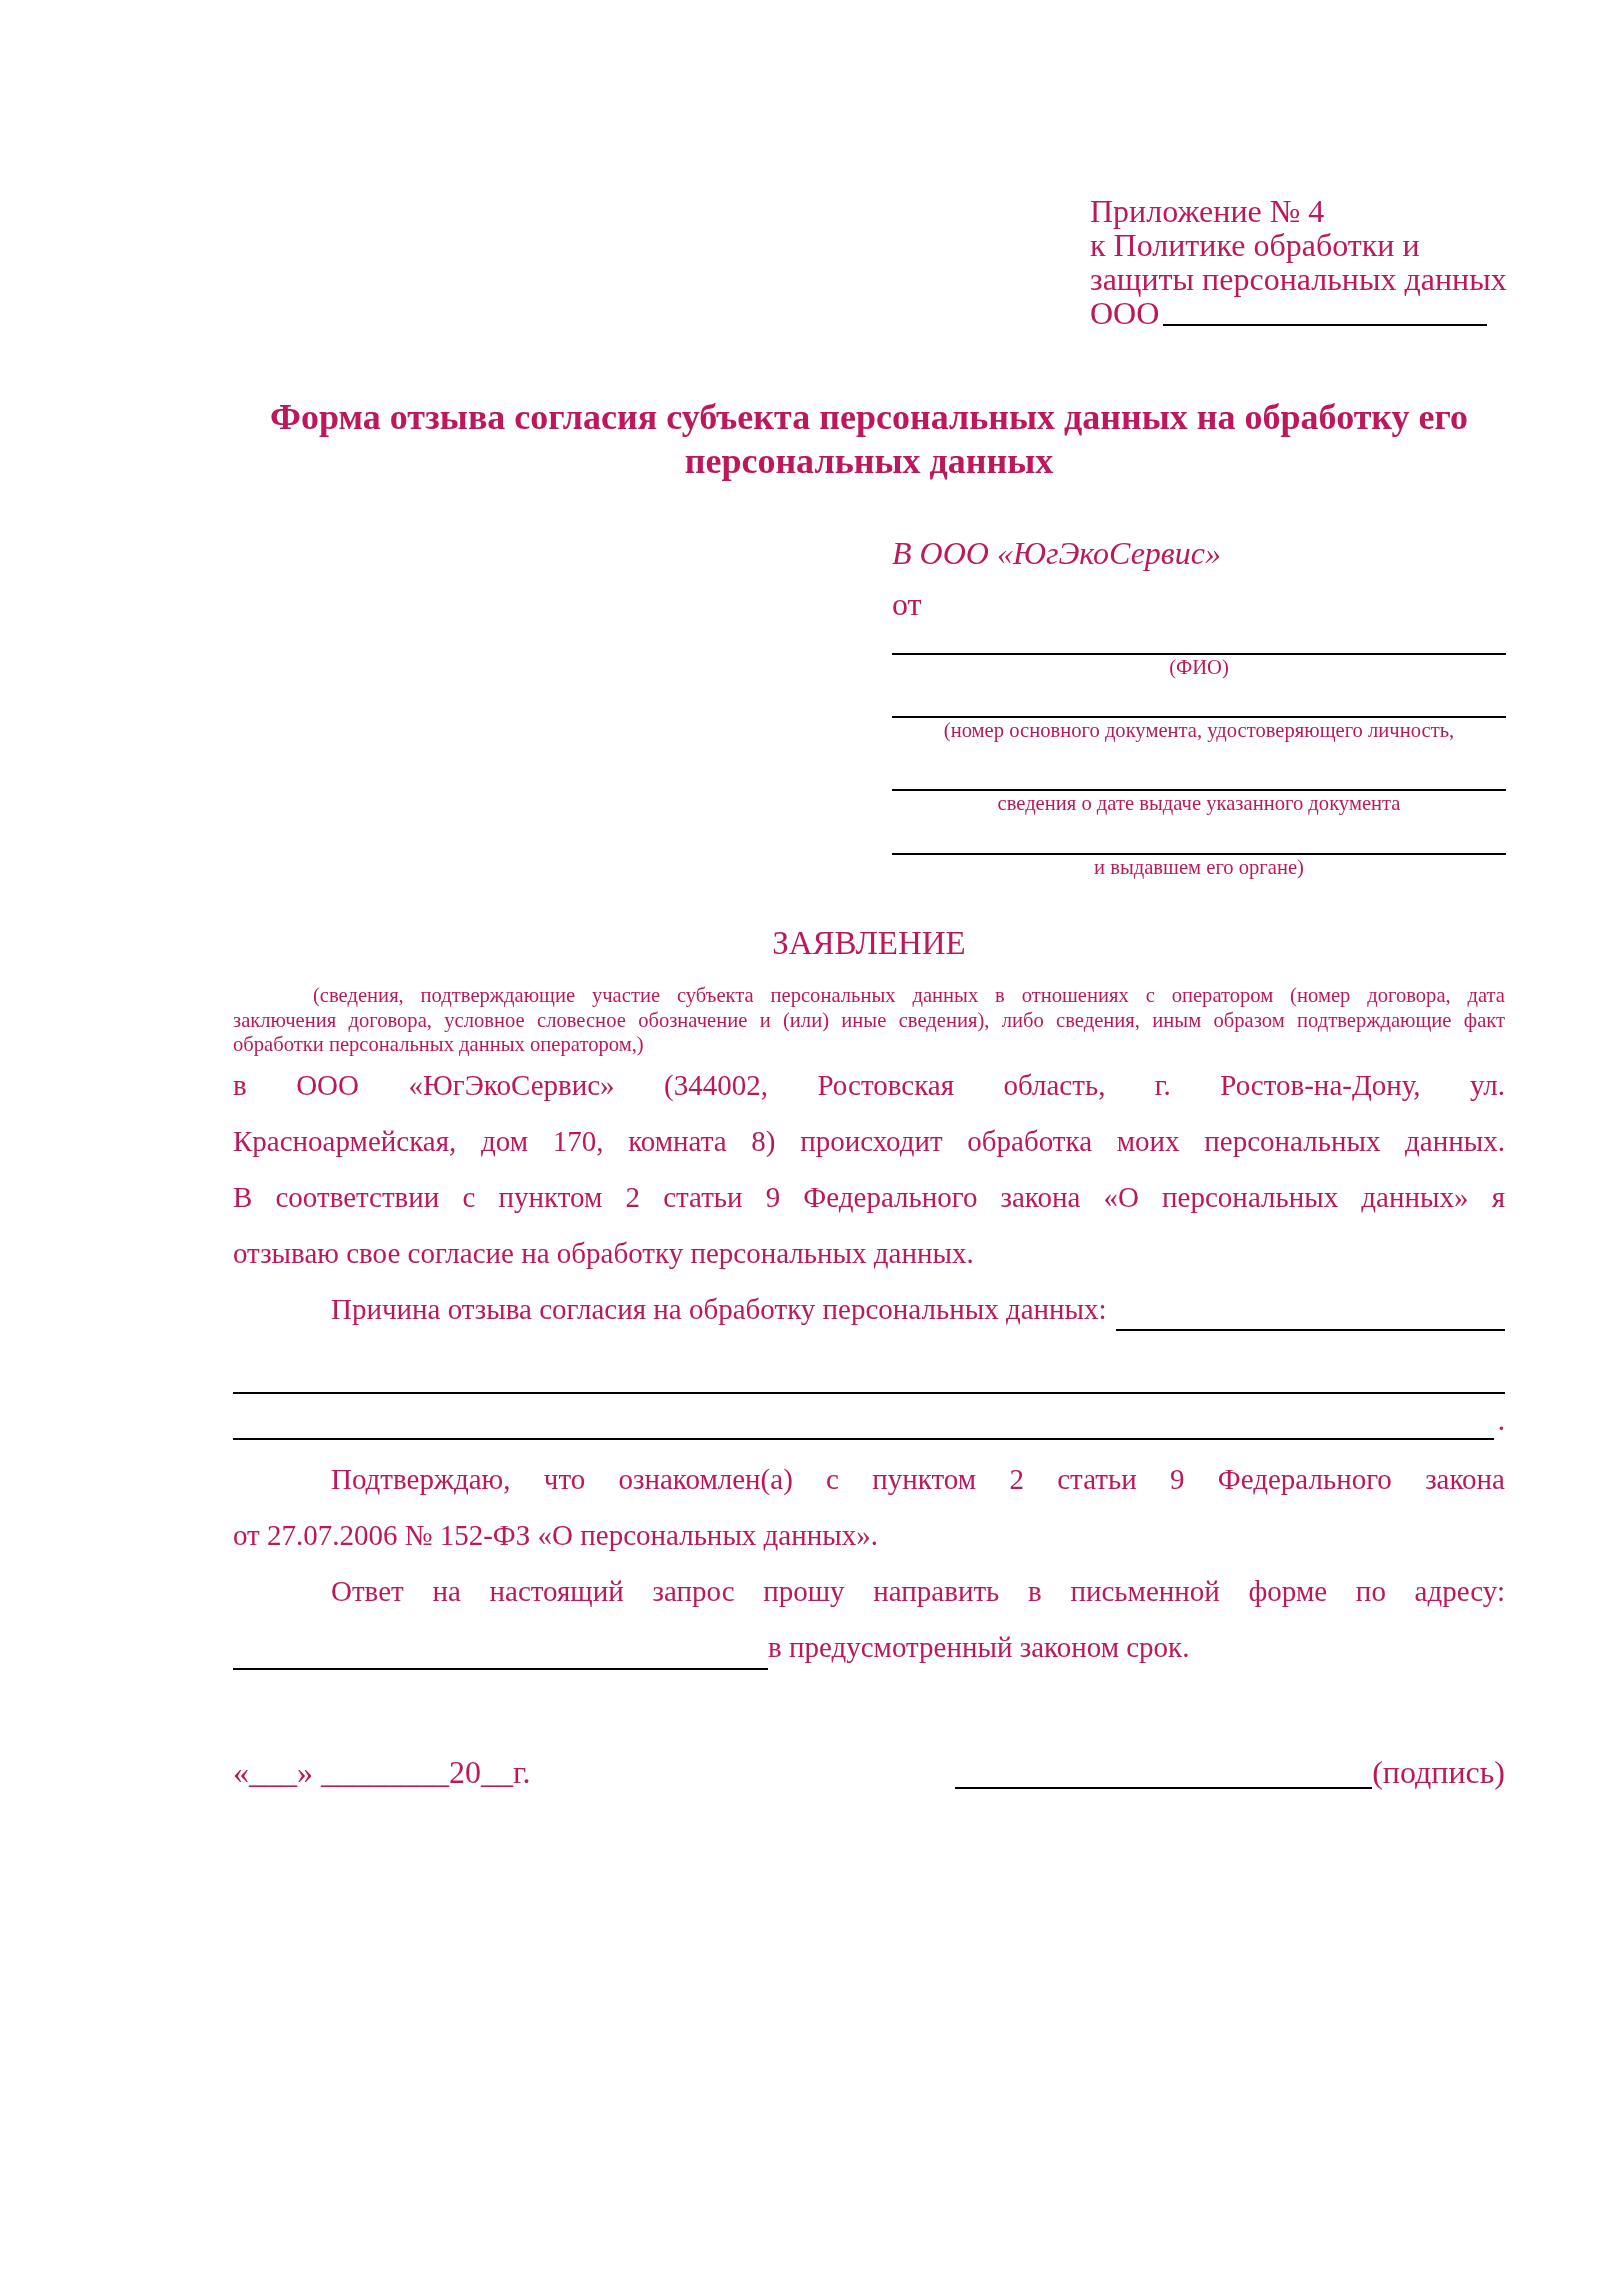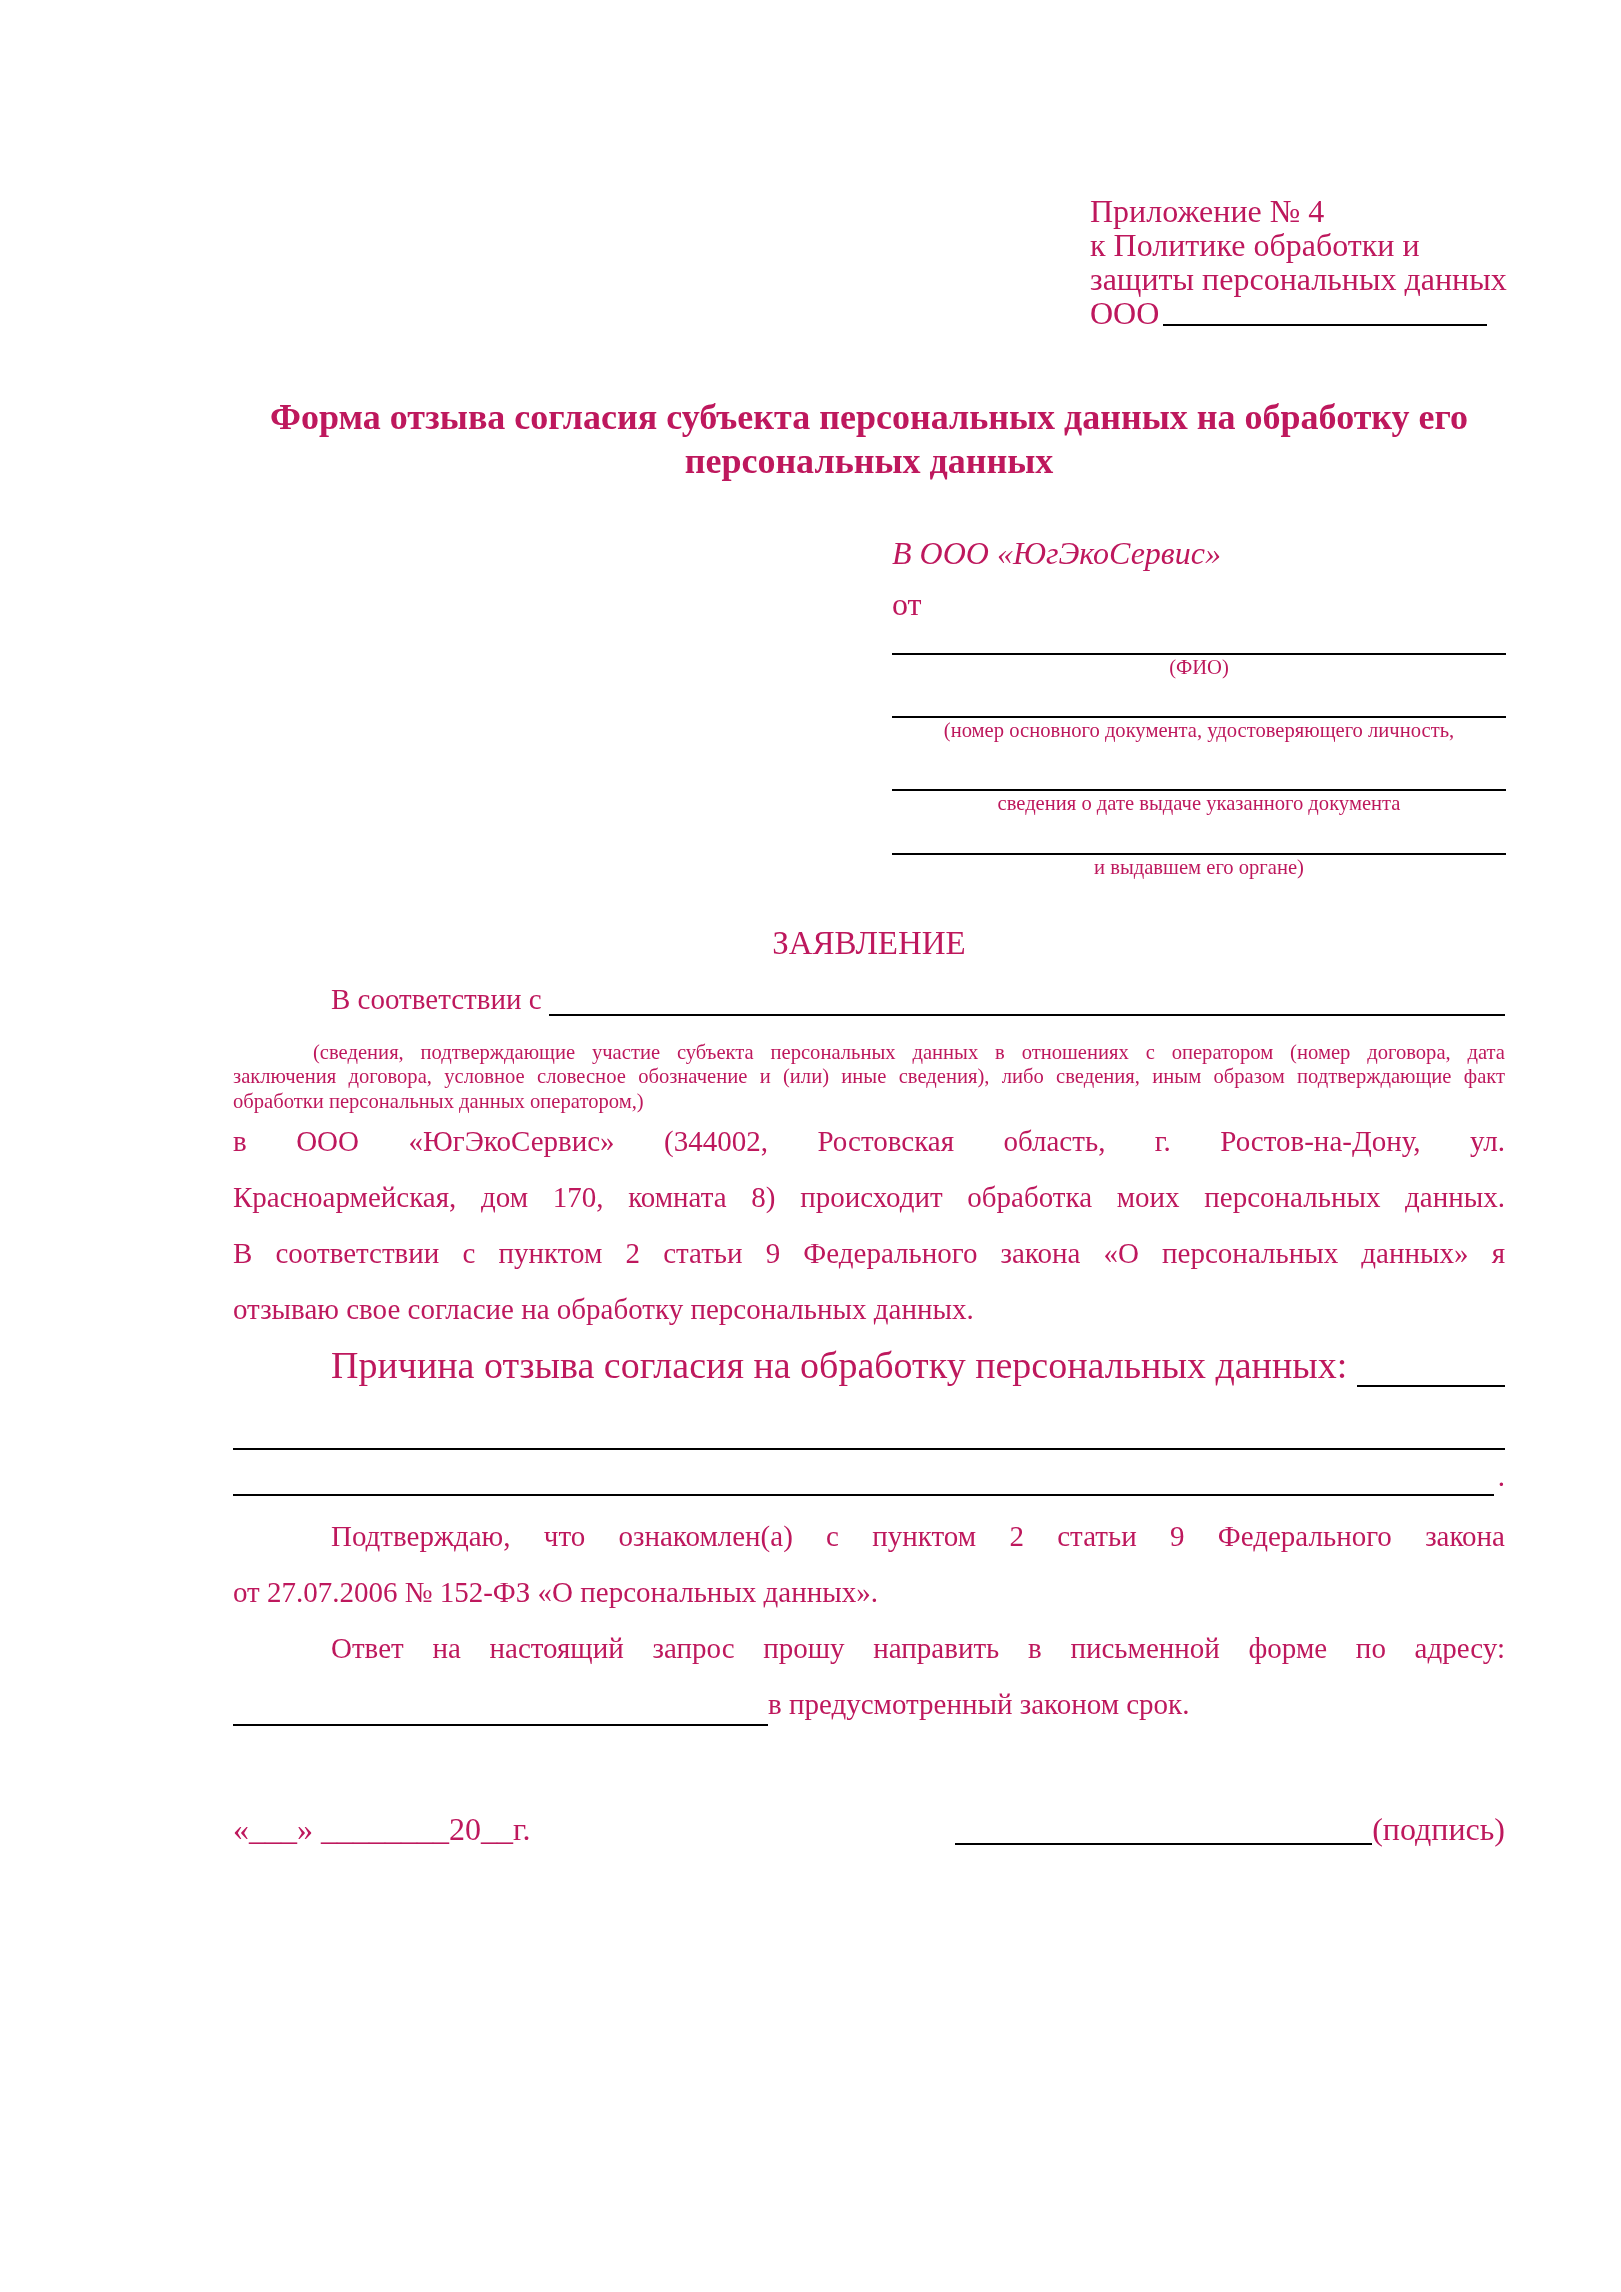--- a/index.html
+++ b/index.html
@@ -57,21 +57,21 @@
   .footnote > div { line-height: 24.5px; }
   .fn1 { text-indent: 80px; }
   .just { text-align: justify; text-align-last: justify; }
 
   
   .bodytext { font-size: 29px; }
   .bodytext > div { line-height: 56px; }
   .ind { text-indent: 98px; }
 
   
-  .reasonrow { display: flex; align-items: flex-end; font-size: 38px; line-height: 56px; }
+  .reasonrow { display: flex; align-items: flex-end; font-size: 29px; line-height: 56px; }
   .reasonrow .lead { padding-left: 98px; white-space: nowrap; }
   .reasonrow .fill { margin-left: 9.8px; margin-bottom: 5.9px; }
   .rule1 { height: 55px; }
   .reasonend { display: flex; align-items: flex-end; font-size: 29px; height: 52px; line-height: 52px; }
   .reasonend .fill { margin-bottom: 5.9px; margin-right: 3.9px; }
 
   .confirm { margin-top: 5.9px; }
 
   .replyrow { display: flex; align-items: flex-end; font-size: 29px; line-height: 56px; }
   .replyrow .fill { width: 535px; margin-bottom: 5.9px; }
@@ -113,24 +113,20 @@
     <div class="ruled h36"></div>
     <div class="caption">(номер основного документа, удостоверяющего личность,</div>
     <div class="ruled h47"></div>
     <div class="caption">сведения о дате выдаче указанного документа</div>
     <div class="ruled h37"></div>
     <div class="caption">и выдавшем его органе)</div>
   </div>
 
   <div class="heading">ЗАЯВЛЕНИЕ</div>
 
-  <div class="introrow">
-    <span class="lead">В соответствии с</span>
-    <span class="fill grow mb"></span>
-  </div>
 
   <div class="footnote">
     <div class="fn1 just">(сведения, подтверждающие участие субъекта персональных данных в отношениях с оператором (номер договора, дата</div>
     <div class="just">заключения договора, условное словесное обозначение и (или) иные сведения), либо сведения, иным образом подтверждающие факт</div>
     <div>обработки персональных данных оператором,)</div>
   </div>
 
   <div class="bodytext">
     <div class="just">в ООО «ЮгЭкоСервис» (344002, Ростовская область, г. Ростов-на-Дону, ул.</div>
     <div class="just">Красноармейская, дом 170, комната 8) происходит обработка моих персональных данных.</div>

